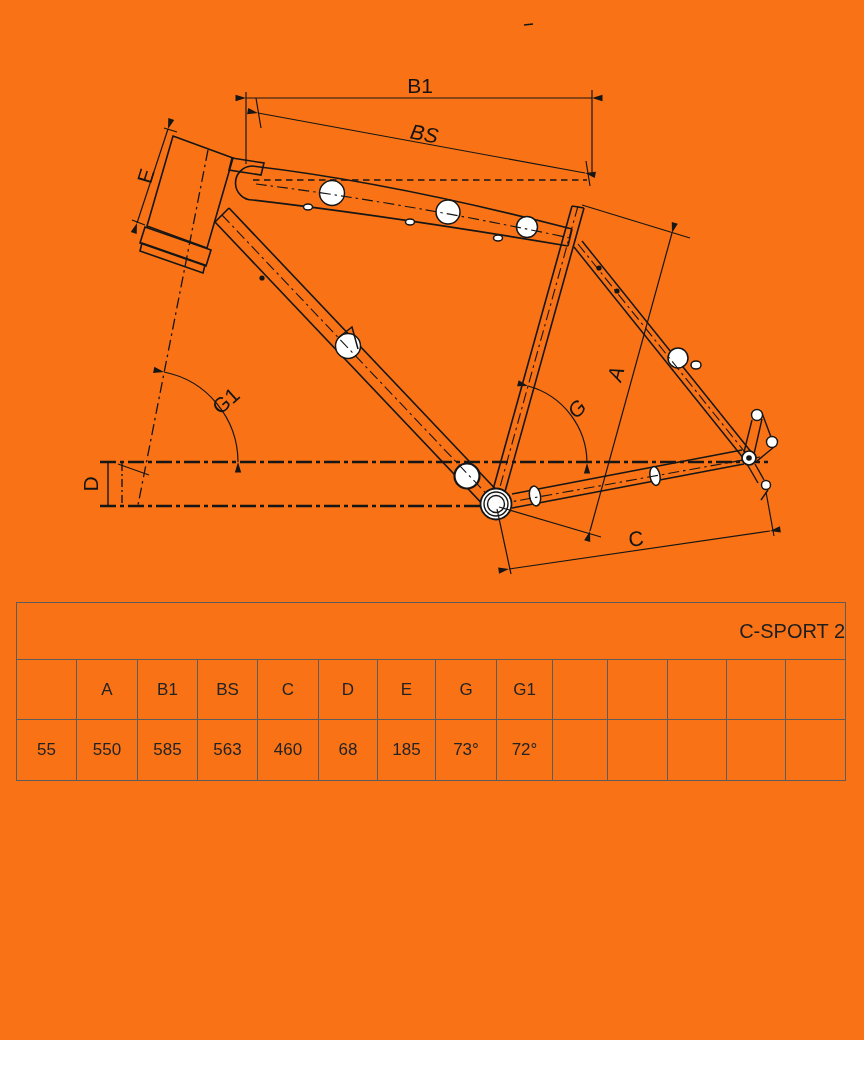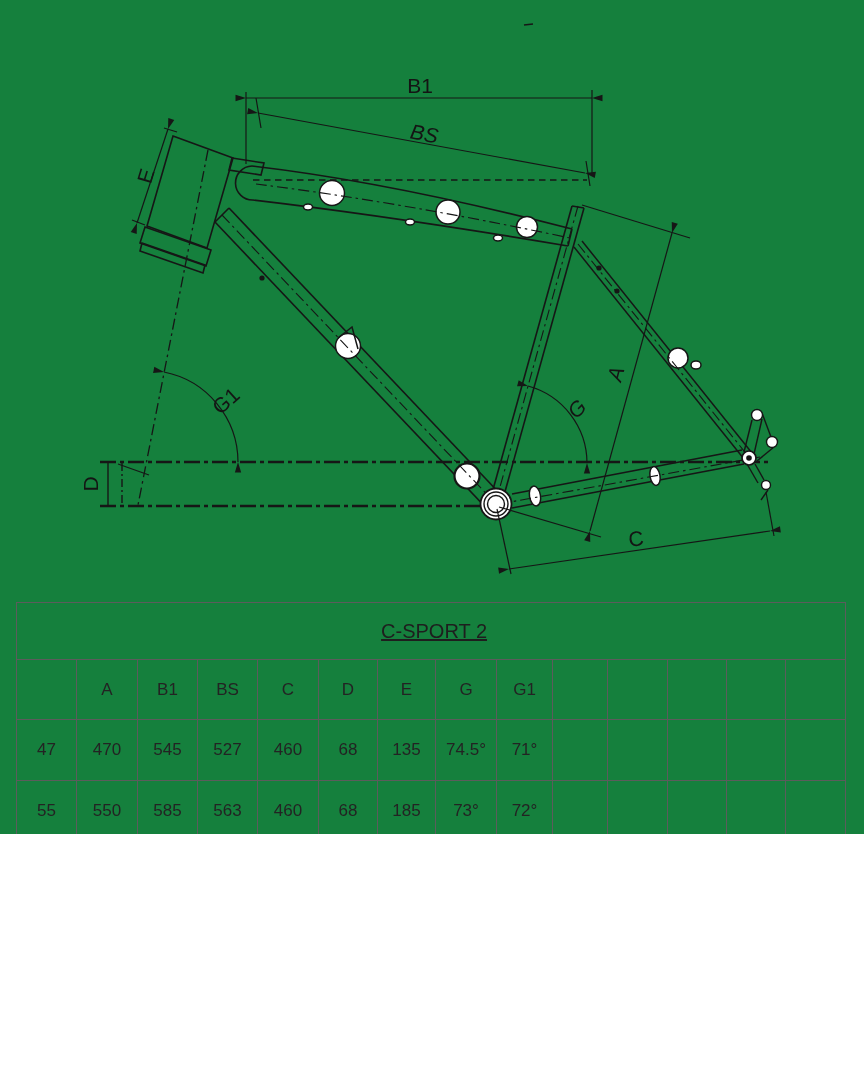--- a/index.html
+++ b/index.html
@@ -1,24 +1,24 @@
 <!DOCTYPE html>
 <html><head>
 <meta charset="utf-8">
 <style>
   html,body{margin:0;padding:0;background:#fff;}
-  .page{position:relative;width:864px;height:834px;background:#15803d;overflow:hidden;
+  .page{position:relative;width:864px;height:1040px;background:#f97316;overflow:hidden;
         font-family:"Liberation Sans",sans-serif;color:#1c1c1c;}
   .diagram{position:absolute;left:0;top:0;}
   .diagram svg text{fill:#141414;font-family:"Liberation Sans",sans-serif;}
   .geo-table{position:absolute;left:16px;top:602px;width:829px;border-collapse:collapse;
              table-layout:fixed;}
   .geo-table td{border:1.5px solid #5c5c5c;text-align:center;vertical-align:middle;
                 font-size:17px;color:#232323;padding:0;overflow:hidden;white-space:nowrap;}
-  .geo-table td.title{ text-align:center;padding-left:6px;font-size:20px;height:56px;color:#1e1e1e;text-decoration:underline;}
+  .geo-table td.title{ text-align:right;padding-left:6px;font-size:20px;height:56px;color:#1e1e1e;}
   .geo-table tr.hdr td{height:59px;font-size:17px;}
   .geo-table tr.data td{height:60px;}
 </style>
 </head>
 <body>
 <div class="page">
 
 <div class="diagram">
 <svg width="864" height="600" viewBox="0 0 864 600">
   <defs>
@@ -209,36 +209,20 @@
     <td>E</td>
     <td>G</td>
     <td>G1</td>
     <td></td>
     <td></td>
     <td></td>
     <td></td>
     <td></td>
   </tr>
   <tr class="data">
-    <td>47</td>
-    <td>470</td>
-    <td>545</td>
-    <td>527</td>
-    <td>460</td>
-    <td>68</td>
-    <td>135</td>
-    <td>74.5°</td>
-    <td>71°</td>
-    <td></td>
-    <td></td>
-    <td></td>
-    <td></td>
-    <td></td>
-  </tr>
-  <tr class="data">
     <td>55</td>
     <td>550</td>
     <td>585</td>
     <td>563</td>
     <td>460</td>
     <td>68</td>
     <td>185</td>
     <td>73°</td>
     <td>72°</td>
     <td></td>

